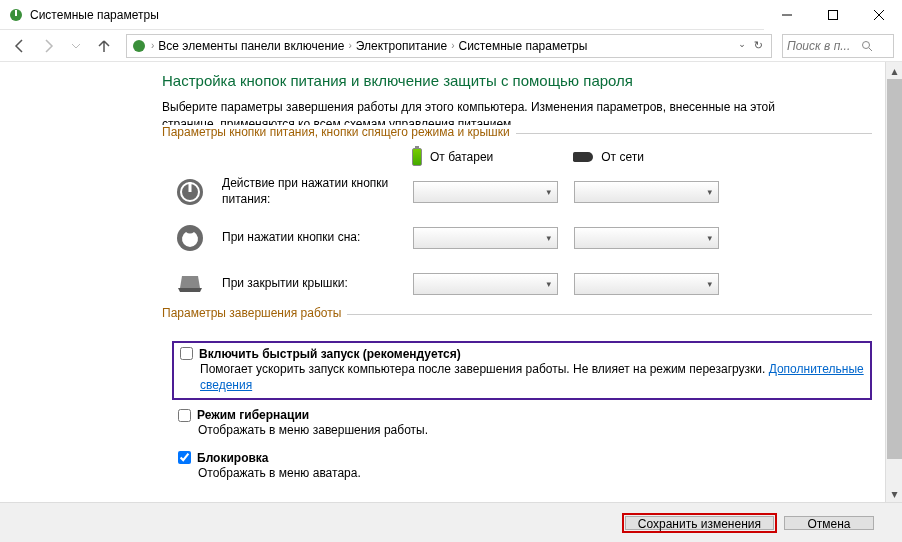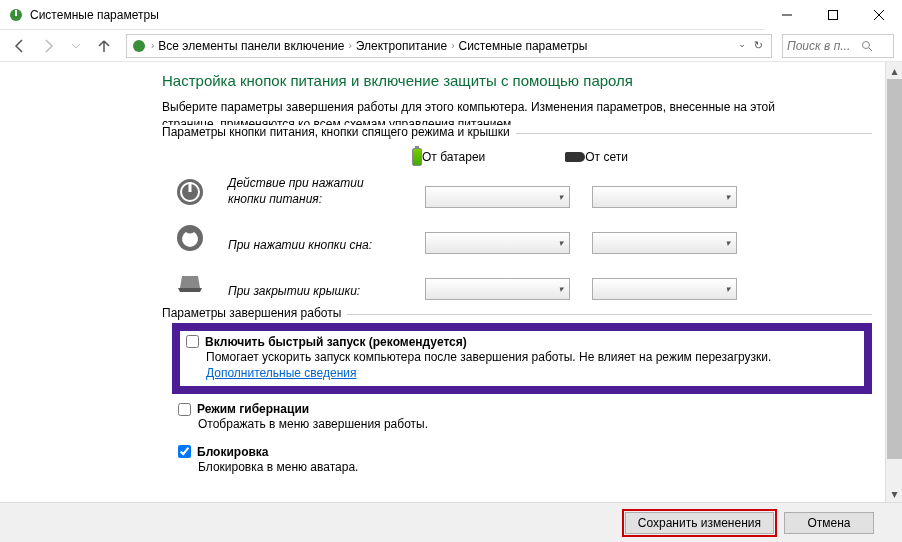--- a/index.html
+++ b/index.html
@@ -20,38 +20,38 @@
 .search { width: 112px; height: 24px; border: 1px solid #ccc; display: flex; align-items: center; padding: 0 4px; color: #888; gap: 4px; }
 .search input { border: none; outline: none; width: 70px; font-size: 12px; color: #888; font-style: italic; background: transparent; }
 .content-wrap { position: relative; height: 440px; }
 .scrollbar-v { position: absolute; right: 0; top: 0; width: 17px; height: 100%; background: #f0f0f0; border-left: 1px solid #ddd; }
 .scroll-thumb { position: absolute; left: 1px; width: 15px; background: #c0c0c0; }
 .scroll-btn { position: absolute; left: 0; width: 17px; height: 17px; display: flex; align-items: center; justify-content: center; background: #f0f0f0; color: #555; }
 .content { padding: 10px 30px 10px 162px; height: 100%; overflow: hidden; }
 .page-title { color: #0a6e3a; font-size: 15px; margin-bottom: 10px; }
 .intro { color: #000; line-height: 1.4; max-width: 660px; }
 .groupbox { border: none; border-top: 1px solid #ccc; padding-top: 8px; margin-bottom: 8px; position: relative; }
-.groupbox-legend { position: absolute; top: -9px; left: 0; background: #fff; padding-right: 6px; color: #000000; }
+.groupbox-legend { position: absolute; top: -9px; left: 0; background: #fff; padding-right: 6px; color: #a16207; }
 .power-sources { display: flex; gap: 80px; margin: 6px 0 10px 250px; }
-.power-src { display: flex; align-items: center; }
-.setting-row { display: flex; align-items: flex-end; gap: 22px; margin-bottom: 14px; font-style: italic; }
+.power-src { display: flex; align-items: center; gap: 8px; }
+.setting-row { display: flex; align-items: center; gap: 16px; margin-bottom: 14px; }
 .setting-icon { width: 32px; height: 32px; flex-shrink: 0; margin-left: 12px; }
 .setting-label { width: 175px; line-height: 1.3; }
 .dropdown { width: 145px; height: 22px; border: 1px solid #adadad; background: linear-gradient(#fff,#e8e8e8); display: flex; align-items: center; justify-content: flex-end; padding: 0 6px; }
 .dropdown-chevron { font-size: 9px; color: #555; }
 .shutdown-options { margin-top: 2px; }
 .opt { margin: 0 0 4px 10px; padding: 4px 6px; }
-.opt.highlight { border: 8px solid #4c1d95; }
+.opt.highlight { border: 2px solid #4c1d95; margin-top: 18px; }
 .opt-head { display: flex; align-items: center; gap: 6px; }
 .opt-title { font-weight: bold; }
 .opt-desc { margin-left: 20px; line-height: 1.4; }
 .link { color: #0066cc; text-decoration: underline; }
 input[type=checkbox] { width: 13px; height: 13px; }
 .footer { position: absolute; bottom: 0; left: 0; right: 0; height: 40px; border-top: 1px solid #ddd; display: flex; align-items: center; justify-content: flex-end; gap: 10px; padding: 0 28px 0 0; background: #f0f0f0; }
-.btn { min-width: 90px; height: 22px; border: 1px solid #adadad; background: #e1e1e1; font-size: 12px; padding: 0 12px; }
+.btn { min-width: 90px; height: 14px; border: 1px solid #adadad; background: #e1e1e1; font-size: 12px; padding: 0 12px; }
 .btn.highlight { outline: 2px solid #c00; outline-offset: 1px; }
 .battery-icon { display: inline-block; width: 10px; height: 18px; background: linear-gradient(#7c0,#4a0); border: 1px solid #888; border-radius: 2px; position: relative; }
 .battery-icon::before { content:""; position:absolute; top:-3px; left:2px; width:4px; height:2px; background:#888; }
 .plug-icon { display:inline-block; width:20px; height:10px; background:#333; border-radius: 2px 6px 6px 2px; position:relative; }
 </style>
 </head>
 <body>
 
 <div class="titlebar">
   <svg class="titlebar-icon" viewBox="0 0 16 16">
@@ -205,21 +205,21 @@
           <span class="opt-title">Режим гибернации</span>
         </div>
         <div class="opt-desc">Отображать в меню завершения работы.</div>
       </div>
 
       <div class="opt">
         <div class="opt-head">
           <input type="checkbox" checked="" style="">
           <span class="opt-title">Блокировка</span>
         </div>
-        <div class="opt-desc">Блокировка в меню аватара.</div>
+        <div class="opt-desc">Отображать в меню аватара.</div>
       </div>
     </div>
   </div>
 
   <div class="scrollbar-v">
     <div class="scroll-btn" style="top:0">▴</div>
     <div class="scroll-thumb" style="top:17px;height:380px"></div>
     <div class="scroll-btn" style="bottom:0">▾</div>
   </div>
 </div>

